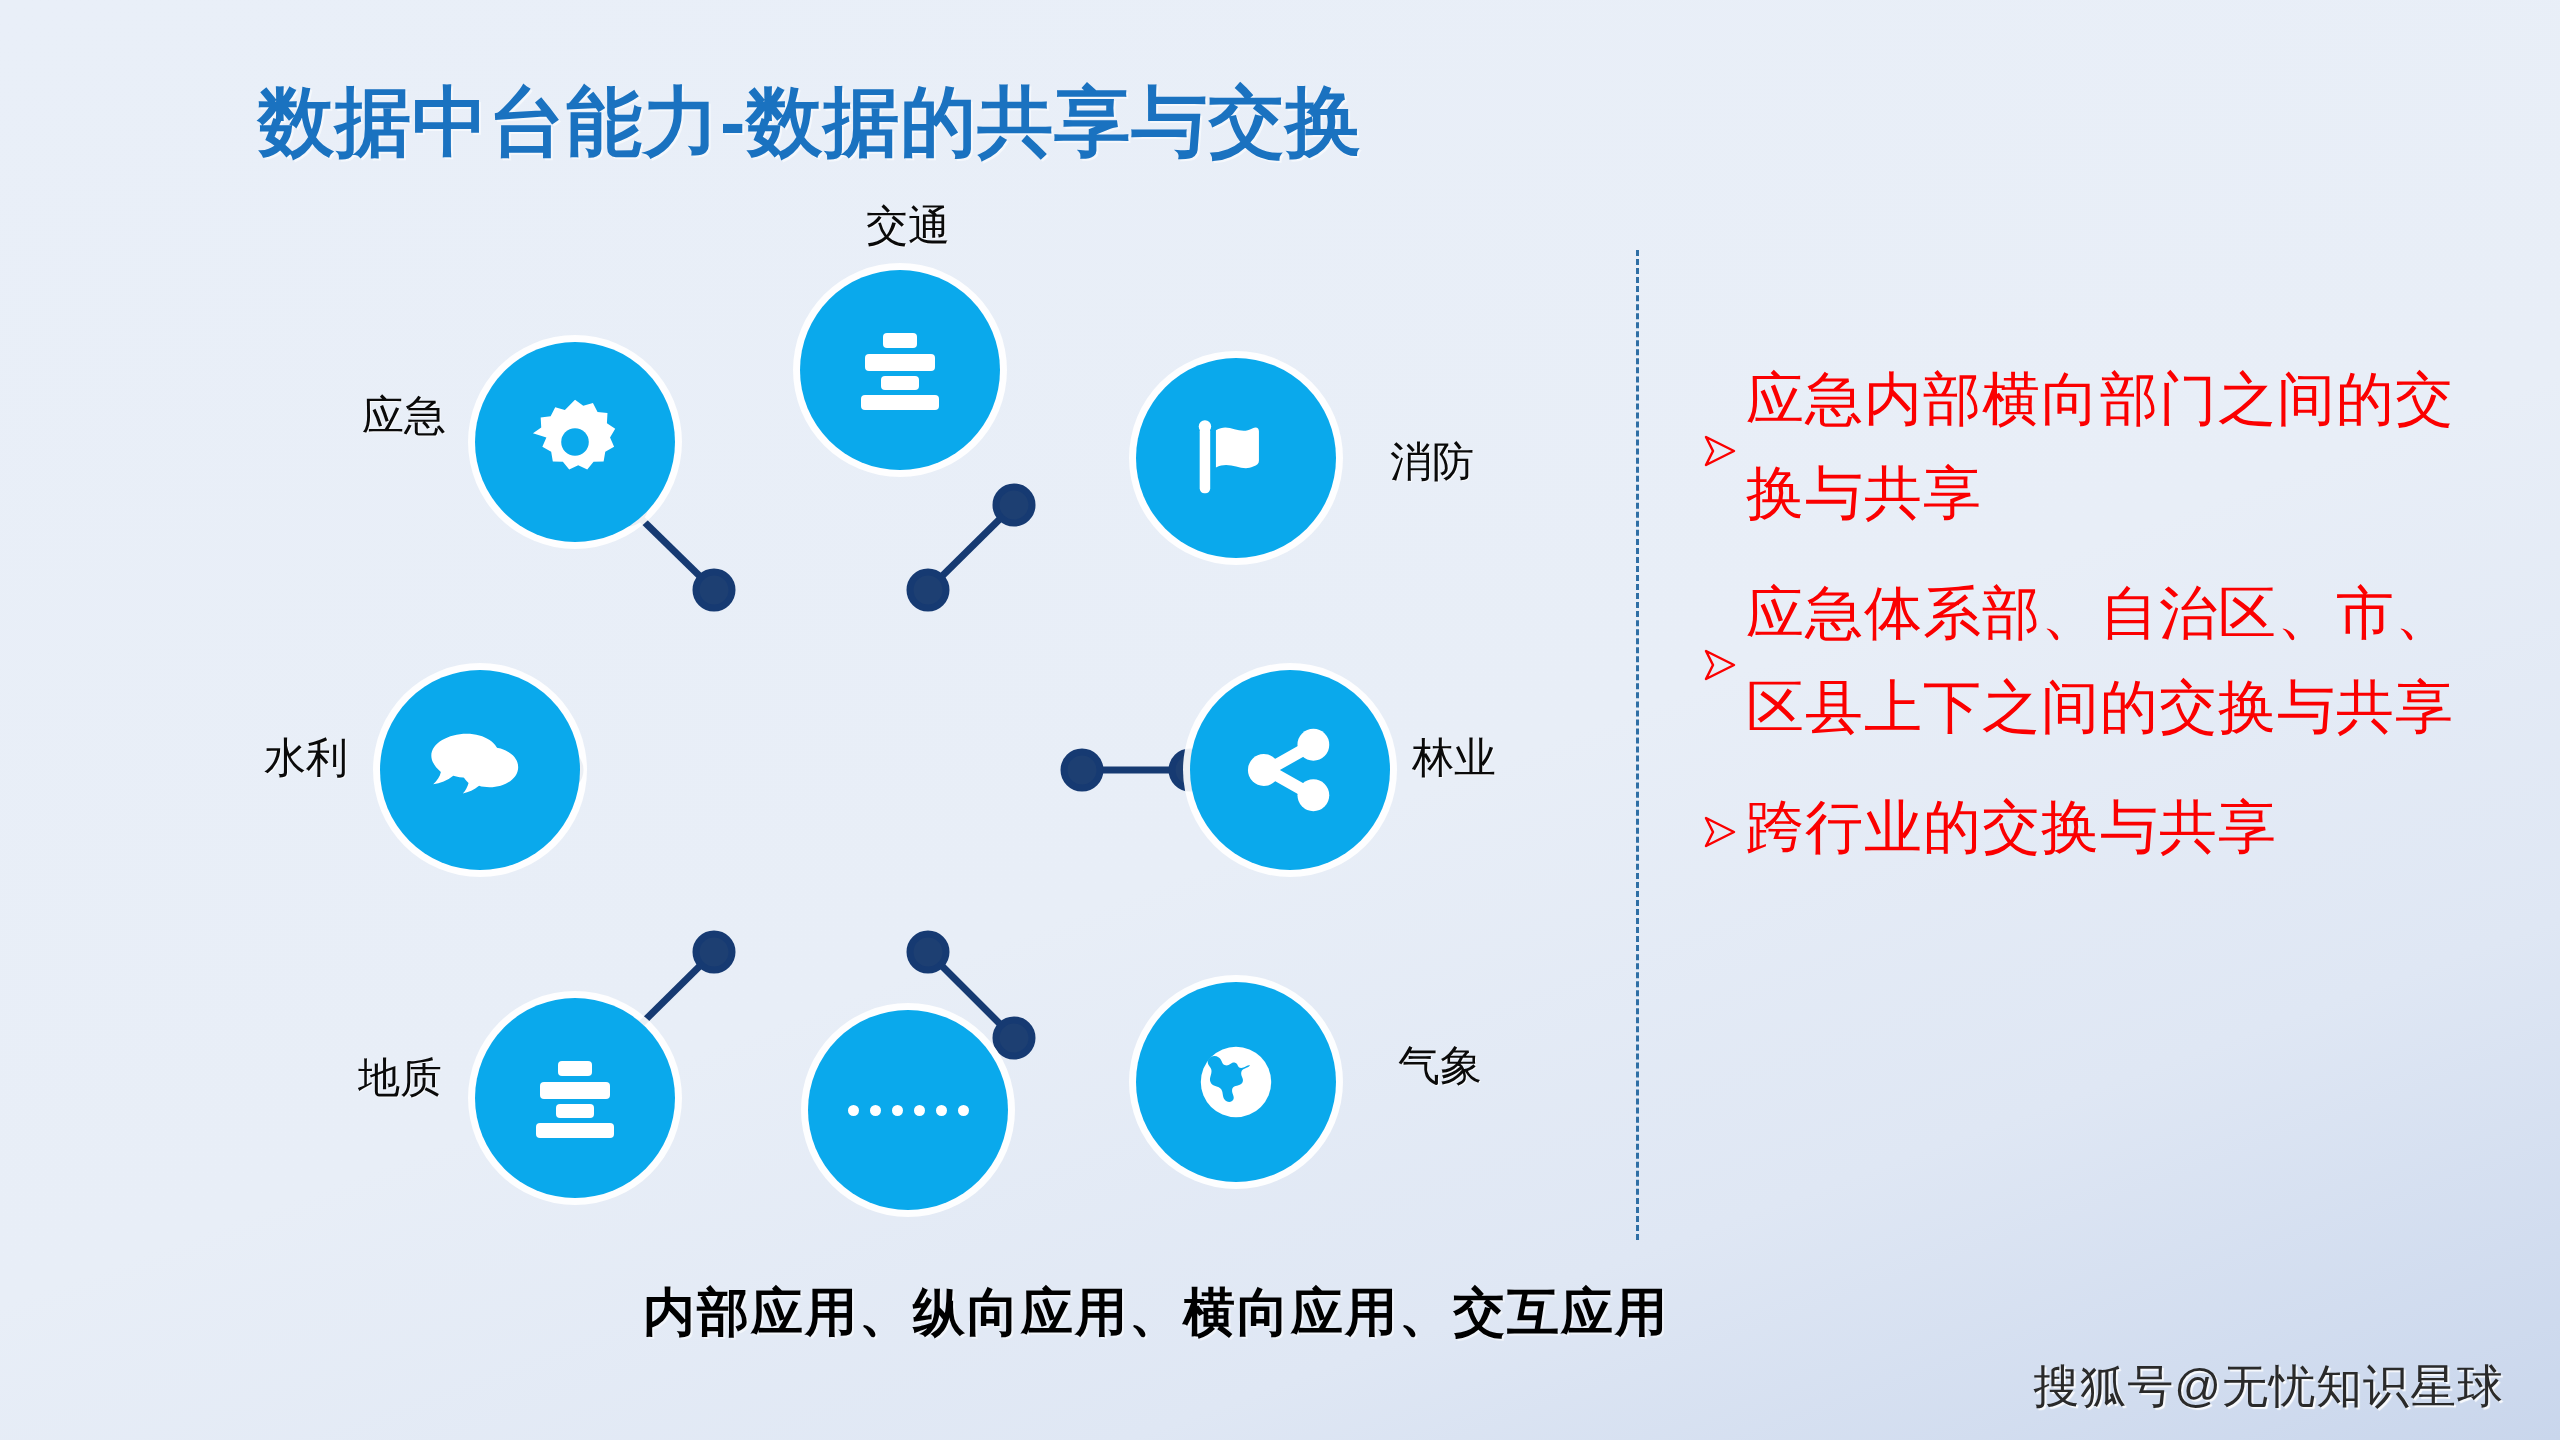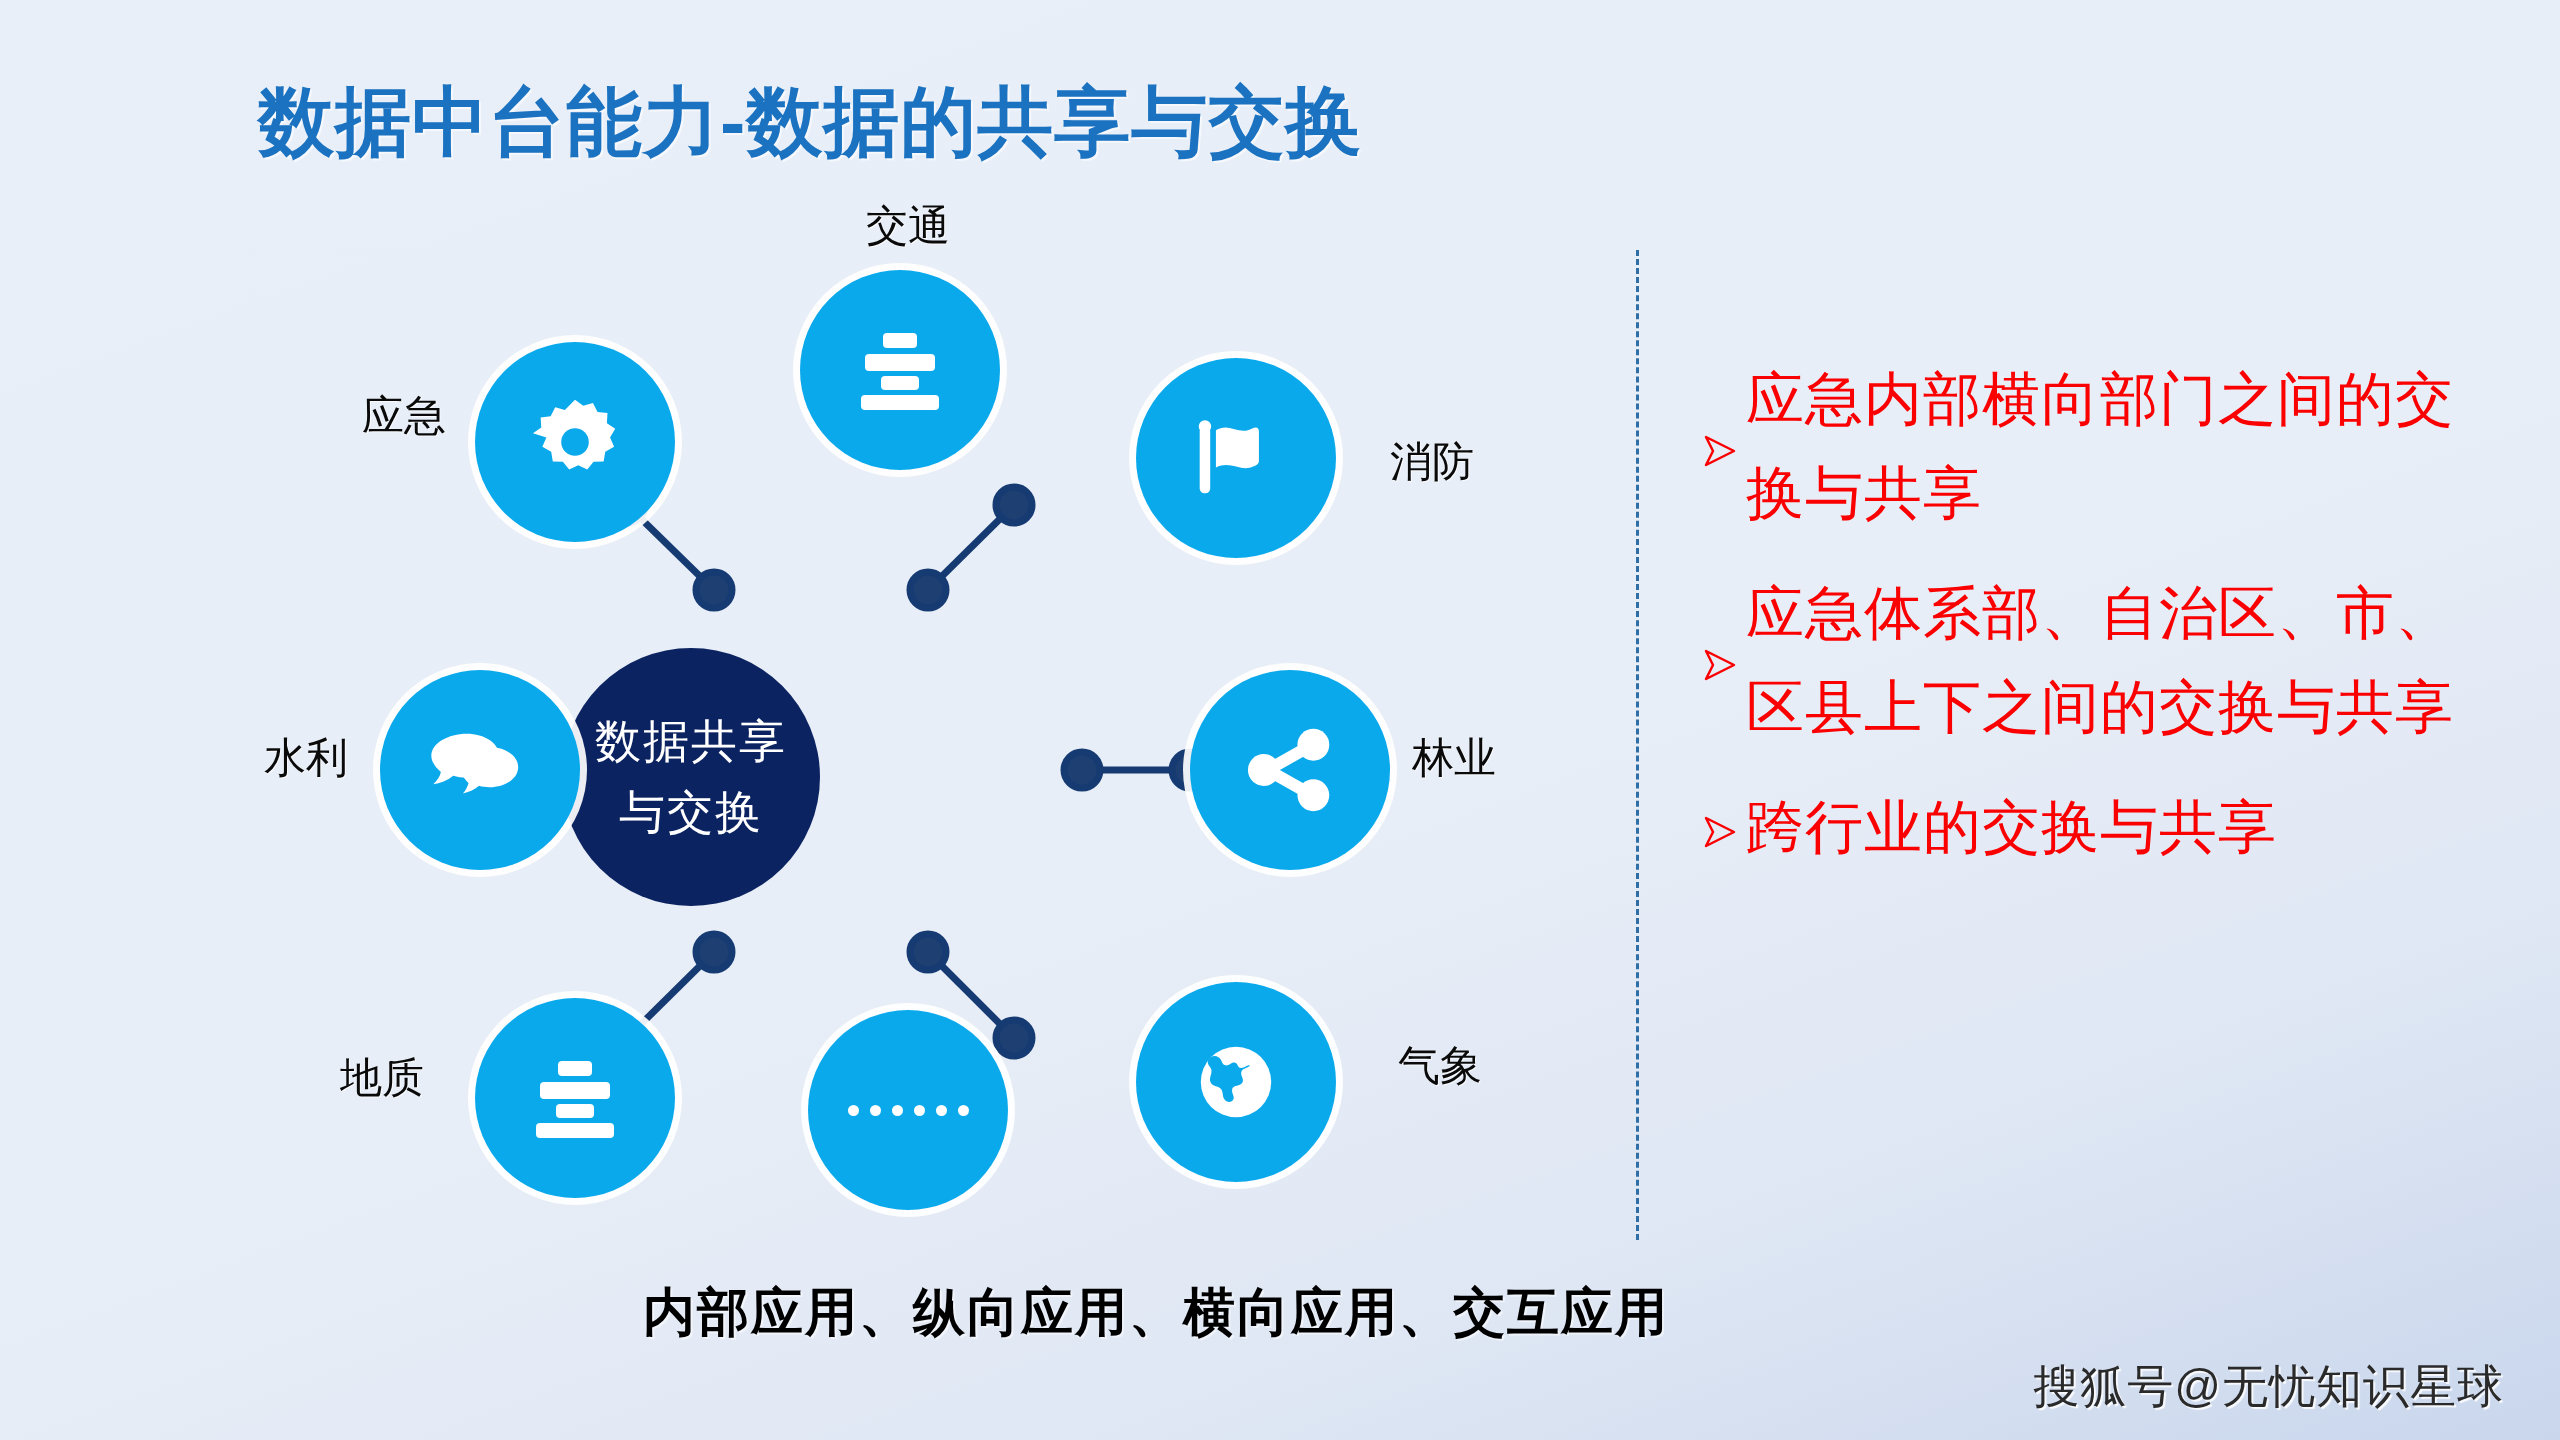--- a/index.html
+++ b/index.html
@@ -174,24 +174,20 @@
         <line x1="714" y1="802" x2="627" y2="888"></line>
         <circle cx="714" cy="802" r="18"></circle>
         <circle cx="627" cy="888" r="18"></circle>
 
         <line x1="928" y1="802" x2="1014" y2="888"></line>
         <circle cx="928" cy="802" r="18"></circle>
         <circle cx="1014" cy="888" r="18"></circle>
       </g>
     </svg>
 
-    <div id="center-node" style="left:562px; top:498px; width:258px; height:258px;">
-      <div>数据共享</div>
-      <div>与交换</div>
-    </div>
 
     <div class="node" style="left:800px; top:120px; width:200px; height:200px;">
       <span>
         <svg width="94" height="86" viewBox="0 0 94 86">
           <rect x="30" y="6" width="34" height="15" rx="4" fill="#fff"></rect>
           <rect x="12" y="27" width="70" height="17" rx="4" fill="#fff"></rect>
           <rect x="28" y="49" width="38" height="14" rx="4" fill="#fff"></rect>
           <rect x="8" y="68" width="78" height="15" rx="4" fill="#fff"></rect>
         </svg>
       </span>
@@ -247,21 +243,21 @@
     <div class="node" style="left:475px; top:848px; width:200px; height:200px;">
       <span>
         <svg width="94" height="86" viewBox="0 0 94 86">
           <rect x="30" y="6" width="34" height="15" rx="4" fill="#fff"></rect>
           <rect x="12" y="27" width="70" height="17" rx="4" fill="#fff"></rect>
           <rect x="28" y="49" width="38" height="14" rx="4" fill="#fff"></rect>
           <rect x="8" y="68" width="78" height="15" rx="4" fill="#fff"></rect>
         </svg>
       </span>
     </div>
-    <div class="node-label" style="left:340px; top:900px;">地质</div>
+    <div class="node-label" style="left:358px; top:900px;">地质</div>
 
     <div class="node" style="left:808px; top:860px; width:200px; height:200px;">
       <span class="dots-icon">
         <i></i>
           <i></i>
           <i></i>
           <i></i>
           <i></i>
           <i></i>
       </span>

